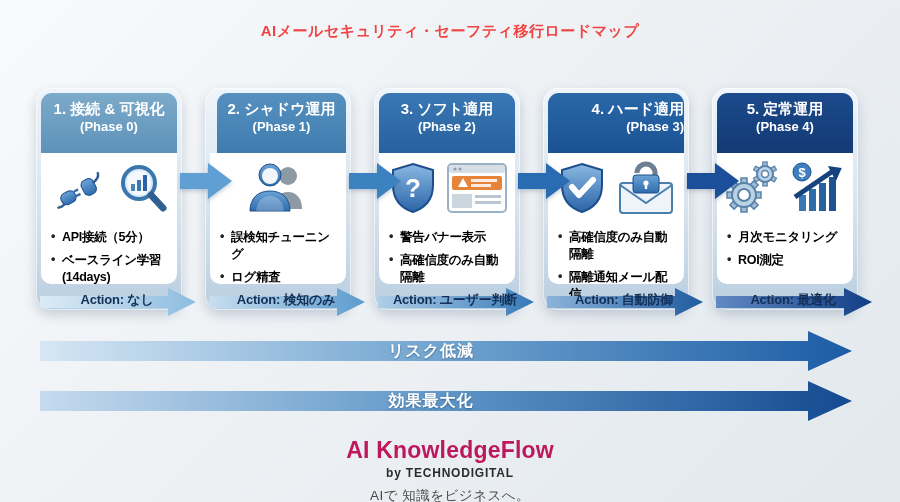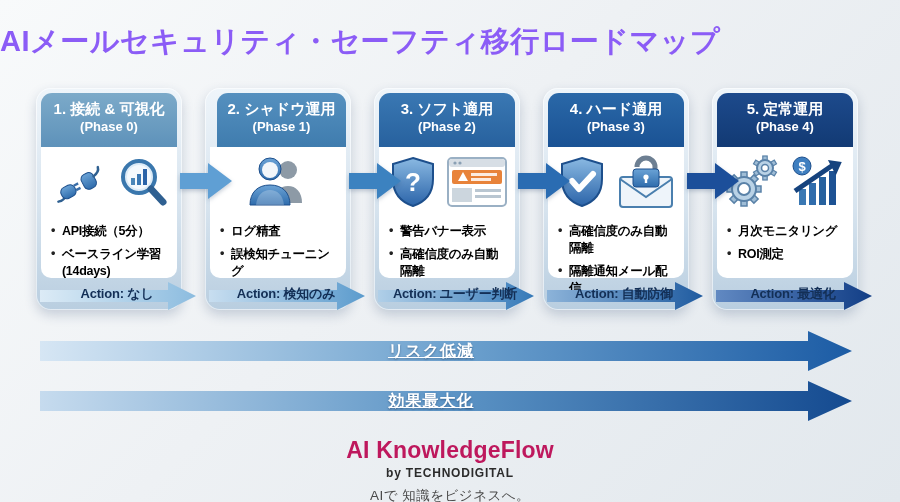--- a/index.html
+++ b/index.html
@@ -4,40 +4,40 @@
 <style>
   * { margin:0; padding:0; box-sizing:border-box; }
   html,body { width:900px; height:502px; overflow:hidden; }
   body {
     font-family:"Liberation Sans","DejaVu Sans",sans-serif;
     background:linear-gradient(135deg,#f8fafb 0%,#eef1f4 45%,#e2e8ed 100%);
     position:relative; color:#1a1a1a;
   }
   .page-title {
     position:absolute; top:22px; left:0; width:100%;
-    text-align:left; font-size:29px; font-weight:bold; color:#8b5cf6;
+    text-align:center; font-size:15px; font-weight:bold; color:#ef4444;
     letter-spacing:0.5px;
   }
   
   .cards-row { position:absolute; top:88px; left:36px; width:822px; height:222px; display:flex; gap:23px; }
   .phase-card {
     position:relative; width:146px; height:222px; border-radius:15px;
     background:linear-gradient(180deg,#eff5fa 0%,#d6e3ee 55%,#b9cee0 100%);
     box-shadow:0 5px 12px rgba(40,70,110,0.22), inset 0 0 0 1px rgba(255,255,255,0.6);
   }
   .card-header {
-    margin:5px 5px 0 5px; height:54px; border-radius:11px 11px 0 0;
+    margin:5px 5px 0 5px; height:60px; border-radius:11px 11px 0 0;
     color:#fff; text-align:center; padding-top:7px;
   }
   .card-header .line1 { font-size:15px; font-weight:bold; line-height:1.25; }
   .card-header .line2 { font-size:13px; font-weight:bold; line-height:1.3; }
   .c1 .card-header { background:linear-gradient(180deg,#7caac9 0%,#5e92ba 100%); }
   .c2 .card-header { background:linear-gradient(180deg,#5590bf 0%,#3f7cae 100%);margin-left:12px; }
   .c3 .card-header { background:linear-gradient(180deg,#3a78b3 0%,#27619e 100%); }
-  .c4 .card-header { background:linear-gradient(180deg,#2a68a8 0%,#1a5294 100%); }
+  .c4 .card-header { background:linear-gradient(180deg,#2a68a8 0%,#1a5294 100%);text-align:right; }
   .c5 .card-header { background:linear-gradient(180deg,#1d4a8c 0%,#123a74 100%); }
   .card-body {
     margin:0 5px; height:131px; background:#fff; border-radius:0 0 10px 10px;
     padding:6px 5px 4px 5px;
   }
   .icon-row { height:62px; display:flex; justify-content:center; align-items:center; gap:9px; }
   .bullets { list-style:none; margin-top:8px; padding:0 1px 0 5px; }
   .bullets li {
     position:relative; padding-left:11px; font-size:12.5px; font-weight:bold;
     color:#000000; line-height:1.35; margin-bottom:6px; letter-spacing:-0.3px;
@@ -54,21 +54,21 @@
   .gap-arrow { position:absolute; top:73px; width:56px; height:40px; filter:drop-shadow(0 2px 2px rgba(30,60,100,0.25)); }
   .ga-pos-0 { left:142px; } .ga-pos-1 { left:311px; } .ga-pos-2 { left:480px; } .ga-pos-3 { left:649px; }
   
   .long-arrow { position:absolute; left:40px; width:812px; height:44px; }
   .long-arrow-1 { top:329px; }
   .long-arrow-2 { top:379px; }
   .long-arrow svg { position:absolute; inset:0; }
   .long-arrow .arrow-label {
     position:absolute; inset:0; display:flex; align-items:center; justify-content:center;
     color:#ffffff; font-size:16px; font-weight:bold; letter-spacing:1px;
-    text-shadow:0 1px 2px rgba(10,40,80,0.45); padding-right:30px;text-decoration:underline;
+    text-shadow:0 1px 2px rgba(10,40,80,0.45); padding-right:30px;
   }
   
   .brand { position:absolute; left:0; top:437px; width:100%; text-align:center; }
   .brand-name { font-size:23px; font-weight:800; color:#be185d; letter-spacing:0.2px; }
   .brand-by { font-size:12px; font-weight:bold; color:#2b2b2b; margin-top:2px; letter-spacing:0.8px; }
   .brand-tagline { font-size:13.5px; color:#4a4a4a; margin-top:7px; letter-spacing:0.5px; }
 </style>
 </head>
 <body>
 
@@ -174,22 +174,22 @@
             <circle cx="42" cy="15" r="9" fill="#8d9aa6"></circle>
             <path d="M28 48 c0-11 6-17 14-17 s14 6 14 17 z" fill="#8d9aa6"></path>
             <circle cx="24" cy="14" r="11" fill="url(#blueg)" stroke="#1d4f8c"></circle>
             <path d="M4 50 c0-13 8-20 20-20 s20 7 20 20 z" fill="url(#blueg)" stroke="#1d4f8c"></path>
             <circle cx="24" cy="15" r="8" fill="#f2f6fa"></circle>
             <path d="M10 50 c1-10 7-15 14-15 s13 5 14 15 z" fill="#f2f6fa" opacity="0.25"></path>
           </svg>
         </span>
       </div>
       <ul class="bullets">
+        <li>誤検知チューニング</li>
         <li>ログ精査</li>
-        <li>誤検知チューニング</li>
       </ul>
     </div>
     <div class="card-footer">
       <svg class="footer-arrow" viewBox="0 0 158 30">
         <polygon points="0,9 128,9 128,1 156,15 128,29 128,21 0,21" fill="url(#fa2)"></polygon>
       </svg>
       <div class="footer-label">Action: 検知のみ</div>
     </div>
   </div>
 

